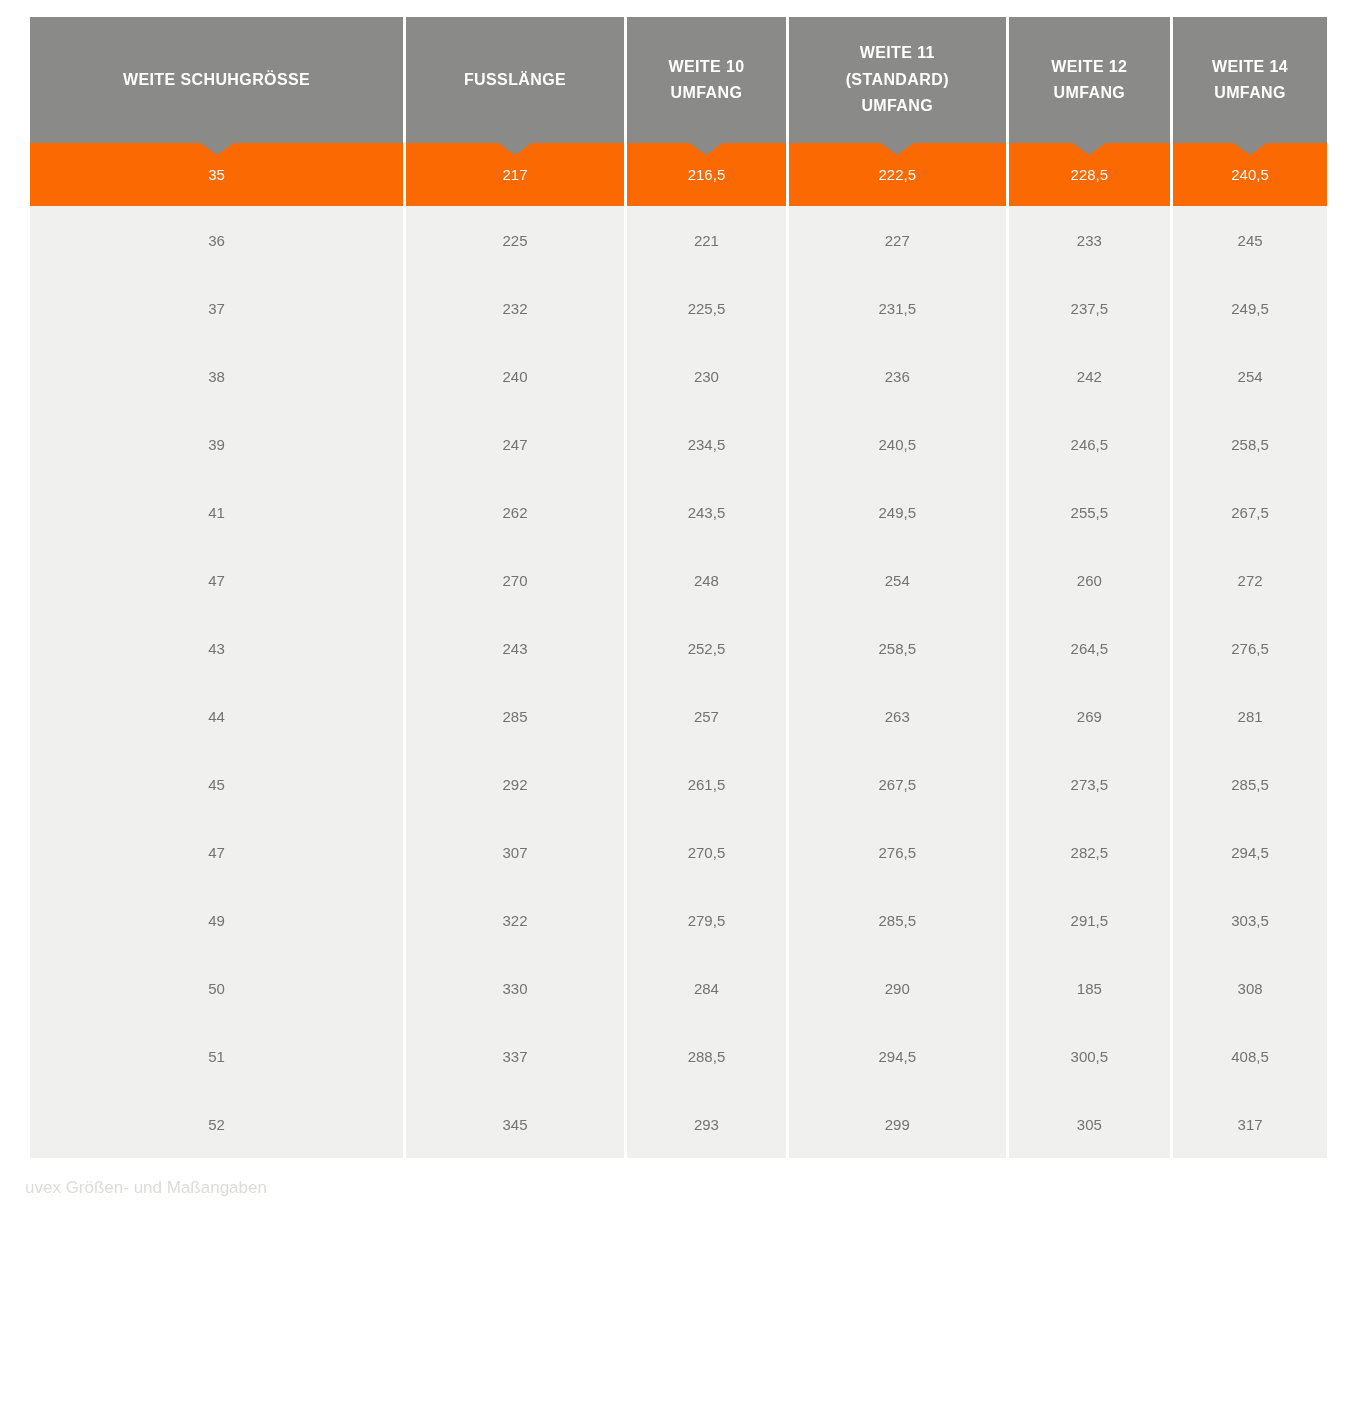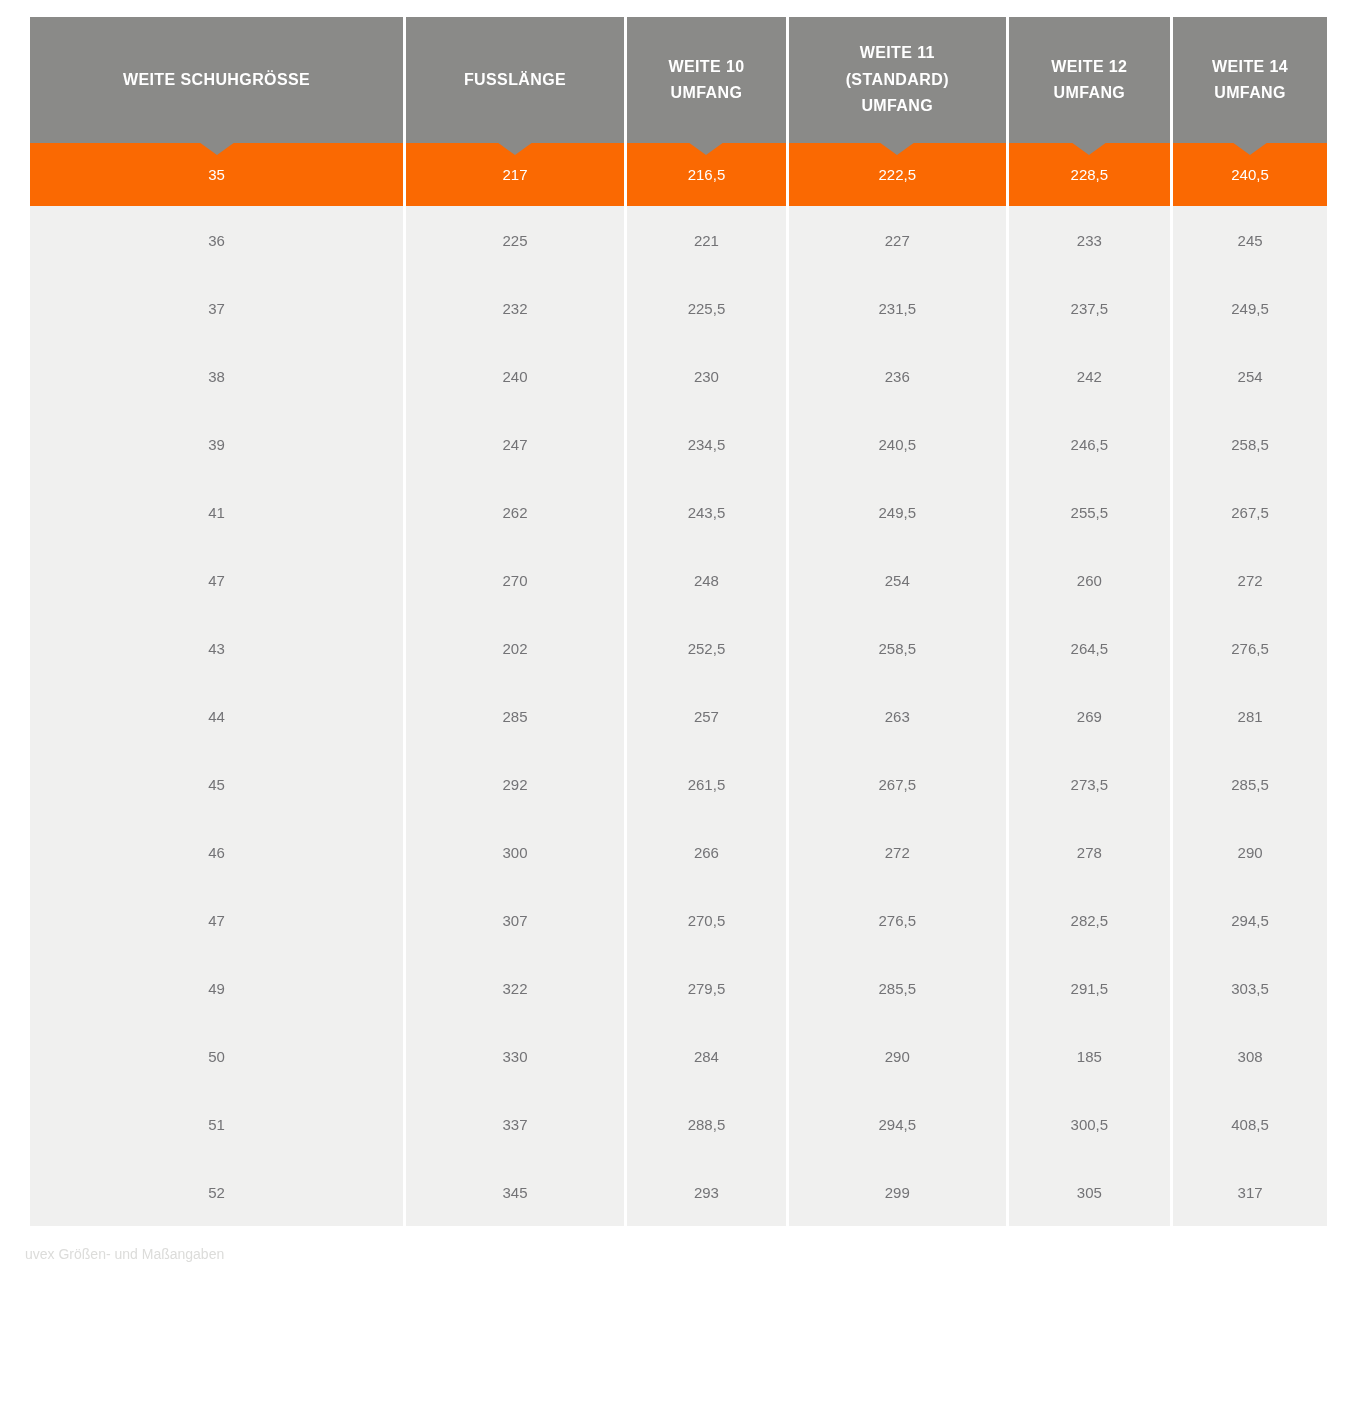--- a/index.html
+++ b/index.html
@@ -59,21 +59,21 @@
     vertical-align: middle;
   }
   tr.highlight td {
     background: var(--highlight-bg, #fa6902);
     color: var(--highlight-text, #ffffff);
     height: 63px;
     text-align: center;
   }
   .caption {
     margin: 20px 0 0 -2px;
-    font-size: 14px;
+    font-size: 17px;
     color: var(--caption-text, #dcdcda);
   }
 </style>
 </head>
 <body>
 
 <div class="page">
   <table class="size-table">
     <colgroup>
       <col class="c0">
@@ -168,21 +168,21 @@
         <tr>
           <td>47</td>
           <td>270</td>
           <td>248</td>
           <td>254</td>
           <td>260</td>
           <td>272</td>
         </tr>
         <tr>
           <td>43</td>
-          <td>202</td>
+          <td>243</td>
           <td>252,5</td>
           <td>258,5</td>
           <td>264,5</td>
           <td>276,5</td>
         </tr>
         <tr>
           <td>44</td>
           <td>285</td>
           <td>257</td>
           <td>263</td>
@@ -191,28 +191,20 @@
         </tr>
         <tr>
           <td>45</td>
           <td>292</td>
           <td>261,5</td>
           <td>267,5</td>
           <td>273,5</td>
           <td>285,5</td>
         </tr>
         <tr>
-          <td>46</td>
-          <td>300</td>
-          <td>266</td>
-          <td>272</td>
-          <td>278</td>
-          <td>290</td>
-        </tr>
-        <tr>
           <td>47</td>
           <td>307</td>
           <td>270,5</td>
           <td>276,5</td>
           <td>282,5</td>
           <td>294,5</td>
         </tr>
         <tr>
           <td>49</td>
           <td>322</td>

